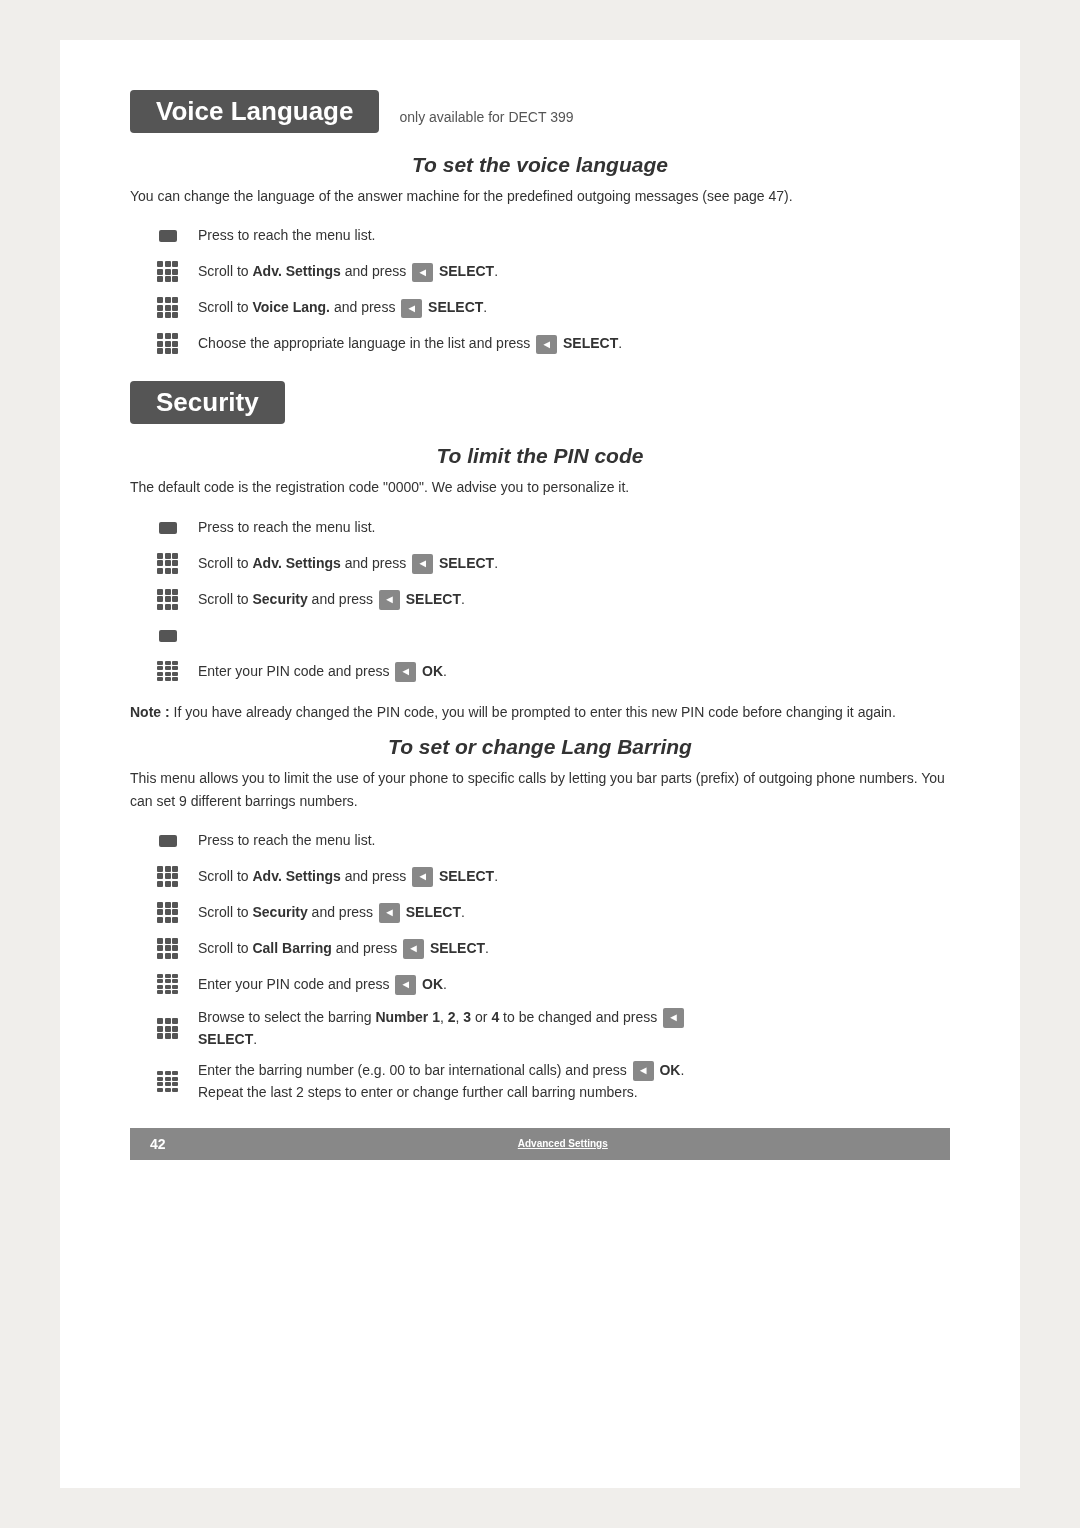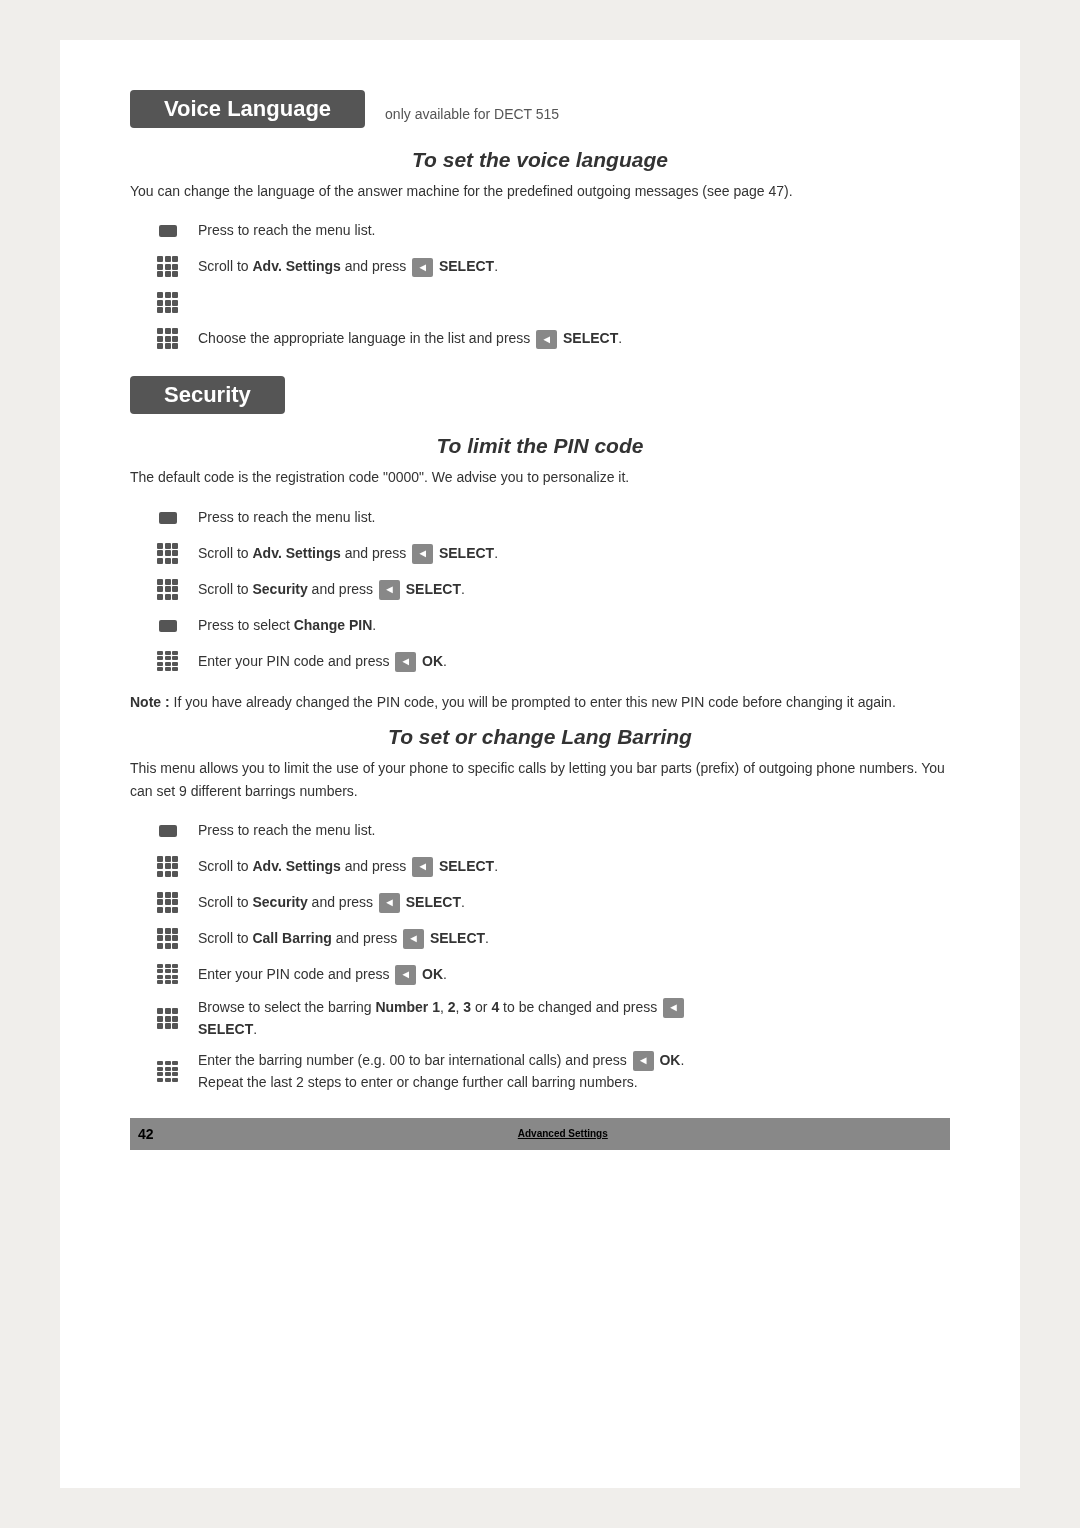--- a/index.html
+++ b/index.html
@@ -20,23 +20,23 @@
       margin: 40px 60px;
       padding: 50px 70px 40px 70px;
       flex: 1;
     }
 
     
     .section-title {
       display: inline-block;
       background: #555;
       color: #fff;
-      font-size: 22px;
+      font-size: 26px;
       font-weight: bold;
-      padding: 6px 34px;
+      padding: 6px 26px;
       border-radius: 4px;
       margin-bottom: 10px;
     }
 
     .subtitle-line {
       display: inline-block;
       font-size: 14px;
       color: #555;
       margin-left: 20px;
       vertical-align: middle;
@@ -138,24 +138,24 @@
       margin: 10px 0 12px 0;
     }
 
     .section-gap {
       margin-top: 24px;
     }
 
     
     .footer-bar {
       background: #888;
-      color: #000000;
+      color: #ffffff;
       display: flex;
       align-items: center;
-      padding: 8px 8px;
+      padding: 8px 20px;
       font-size: 14px;
       font-weight: bold;
       margin-top: 24px;
     }
 
     .footer-page-num {
       margin-right: 30px;
       font-size: 14px;
     }
 
@@ -174,21 +174,21 @@
     }
   </style>
 </head>
 <body>
 
 <div class="page">
 
   <div class="section-block">
     <div style="display:flex; align-items:center; margin-bottom:6px;">
       <span class="section-title">Voice Language</span>
-      <span class="subtitle-line">only available for DECT 515</span>
+      <span class="subtitle-line">only available for DECT 399</span>
     </div>
 
     <div class="sub-heading">To set the voice language</div>
     <div class="description">You can change the language of the answer machine for the predefined outgoing messages (see page 47).</div>
 
     <div class="steps">
 
       <div class="step-row">
         <div class="icon-cell">
           <div class="icon-rect"></div>
@@ -221,20 +221,23 @@
             <div class="icon-grid-dot"></div>
               <div class="icon-grid-dot"></div>
               <div class="icon-grid-dot"></div>
             <div class="icon-grid-dot"></div>
               <div class="icon-grid-dot"></div>
               <div class="icon-grid-dot"></div>
             <div class="icon-grid-dot"></div>
               <div class="icon-grid-dot"></div>
               <div class="icon-grid-dot"></div>
           </div>
+        </div>
+        <div class="step-text">
+          Scroll to <span class="bold">Voice Lang.</span> and press <span class="btn-icon">◄</span> <span class="bold">SELECT</span>.
         </div>
       </div>
 
       <div class="step-row">
         <div class="icon-cell">
           <div class="icon-grid">
             <div class="icon-grid-dot"></div>
               <div class="icon-grid-dot"></div>
               <div class="icon-grid-dot"></div>
             <div class="icon-grid-dot"></div>
@@ -304,23 +307,20 @@
           </div>
         </div>
         <div class="step-text">
           Scroll to <span class="bold">Security</span> and press <span class="btn-icon">◄</span> <span class="bold">SELECT</span>.
         </div>
       </div>
 
       <div class="step-row">
         <div class="icon-cell">
           <div class="icon-rect"></div>
-        </div>
-        <div class="step-text">
-          Press to select <span class="bold">Change PIN</span>.
         </div>
       </div>
 
       <div class="step-row">
         <div class="icon-cell">
           <div class="icon-grid2">
             <div class="icon-grid-dot"></div>
               <div class="icon-grid-dot"></div>
               <div class="icon-grid-dot"></div>
             <div class="icon-grid-dot"></div>

